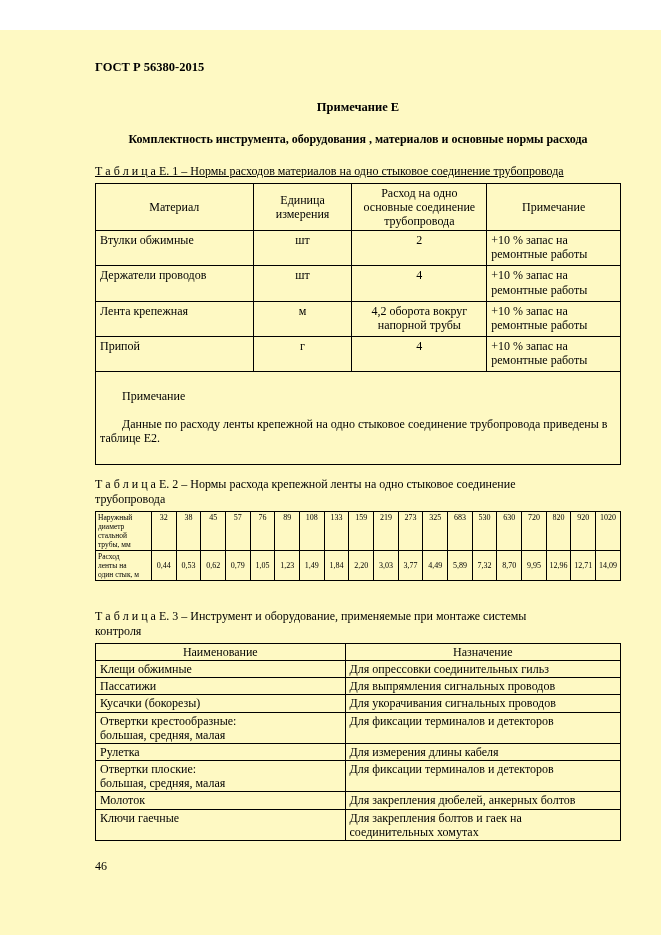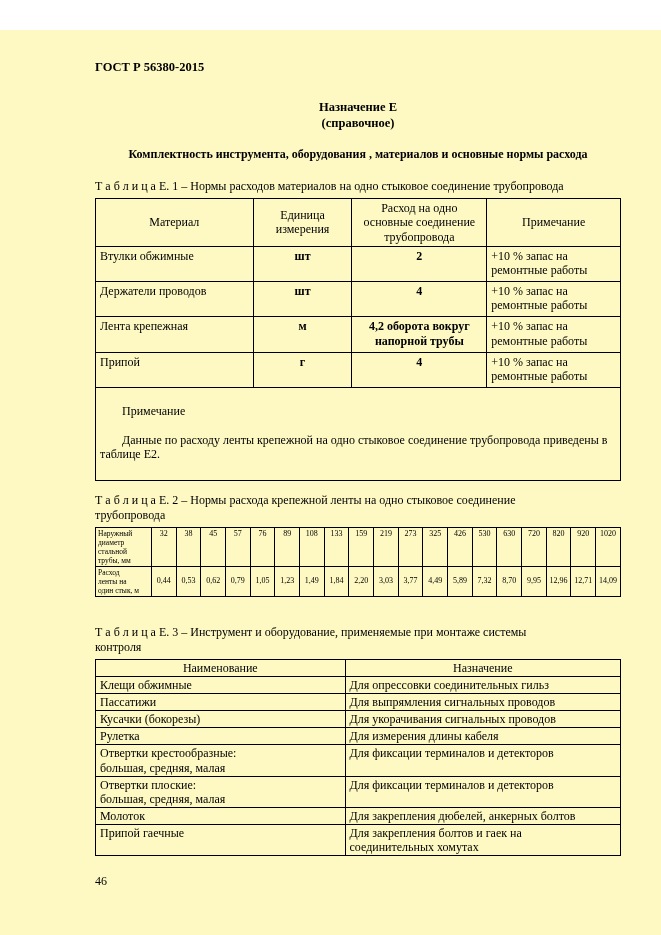--- a/index.html
+++ b/index.html
@@ -6,49 +6,48 @@
   body{width:661px;height:935px;background:#ffffff;color:#000;
        font-family:"Liberation Serif","DejaVu Serif",serif;}
   .page{position:relative;width:661px;height:935px;background:#fef9c3;overflow:hidden;margin-top:30px;}
   .content{position:absolute;left:95px;top:30px;width:526px;}
   .doc-code{font-size:12.5px;font-weight:bold;}
   .app-title{margin-top:25px;text-align:center;font-size:12.5px;font-weight:bold;line-height:1.25;}
   .app-subtitle{text-align:center;font-size:12.5px;font-weight:bold;line-height:1.25;}
   .heading{margin-top:16px;text-align:center;font-size:12px;font-weight:bold;line-height:1.25;}
   .caption{font-size:12px;line-height:1.25;margin-bottom:4px;}
   .pre{white-space:pre-line;}
-  .cap-e1{margin-top:17px;white-space:nowrap;}
+  .cap-e1{margin-top:17px;white-space:nowrap;text-decoration:underline;}
   .cap-e2{margin-top:12px;}
   .cap-e3{margin-top:28px;}
   table{border-collapse:collapse;width:100%;font-size:12px;line-height:1.18;}
   td,th{border:1px solid #000;padding:1px 4px;vertical-align:top;font-weight:normal;
         white-space:pre-line;text-align:left;}
   .t1 th{text-align:center;vertical-align:middle;padding:2px 3px;}
-  .t1 td.center{text-align:center;font-weight:bold;}
+  .t1 td.center{text-align:center;}
   .t1 td{padding:2px 4px 4px;}
   .notecell{padding:2px 6px 8px;}
   .note-title,.note-text{text-indent:22px;line-height:1.2;}
   .t2{table-layout:fixed;}
   .t2 td{font-size:8px;padding:1px 0;text-align:center;line-height:1.2;font-family:Liberation Serif, serif;}
   .t2 td.lbl{font-size:7.5px;text-align:left;padding:1px 2px;}
   .t2 tr.r2 td{vertical-align:middle;}
   .t3 th{text-align:center;padding:1px 4px;}
   .t3 td{padding:1px 4px;}
   .page-number{margin-top:18px;font-size:12px;}
 </style>
 </head>
 <body>
 
 <div class="page">
   <div class="content">
 
     <div class="doc-code">ГОСТ Р 56380-2015</div>
 
-    <div class="app-title">Назначение Е</div>
-    <div class="app-subtitle">(справочное)</div>
+    <div class="app-title">Примечание Е</div>
 
     <div class="heading">Комплектность инструмента, оборудования , материалов и основные нормы расхода</div>
 
     <div class="caption cap-e1">Т а б л и ц а Е. 1 – Нормы расходов материалов на одно стыковое соединение трубопровода</div>
 
     <table class="t1">
       <colgroup>
           <col style="width:158px">
           <col style="width:99px">
           <col style="width:135px">
@@ -122,21 +121,21 @@
           <td>45</td>
           <td>57</td>
           <td>76</td>
           <td>89</td>
           <td>108</td>
           <td>133</td>
           <td>159</td>
           <td>219</td>
           <td>273</td>
           <td>325</td>
-          <td>426</td>
+          <td>683</td>
           <td>530</td>
           <td>630</td>
           <td>720</td>
           <td>820</td>
           <td>920</td>
           <td>1020</td>
         </tr>
         <tr class="r2">
           <td class="lbl">Расход
 ленты на
@@ -185,39 +184,39 @@
         </tr>
         <tr>
           <td>Пассатижи</td>
           <td>Для выпрямления сигнальных проводов</td>
         </tr>
         <tr>
           <td>Кусачки (бокорезы)</td>
           <td>Для укорачивания сигнальных проводов</td>
         </tr>
         <tr>
-          <td>Рулетка</td>
-          <td>Для измерения длины кабеля</td>
-        </tr>
-        <tr>
           <td>Отвертки крестообразные:
 большая, средняя, малая</td>
           <td>Для фиксации терминалов и детекторов</td>
         </tr>
         <tr>
+          <td>Рулетка</td>
+          <td>Для измерения длины кабеля</td>
+        </tr>
+        <tr>
           <td>Отвертки плоские:
 большая, средняя, малая</td>
           <td>Для фиксации терминалов и детекторов</td>
         </tr>
         <tr>
           <td>Молоток</td>
           <td>Для закрепления дюбелей, анкерных болтов</td>
         </tr>
         <tr>
-          <td>Припой гаечные</td>
+          <td>Ключи гаечные</td>
           <td>Для закрепления болтов и гаек на
 соединительных хомутах</td>
         </tr>
       </tbody>
     </table>
 
     <div class="page-number">46</div>
 
   </div>
 </div>

